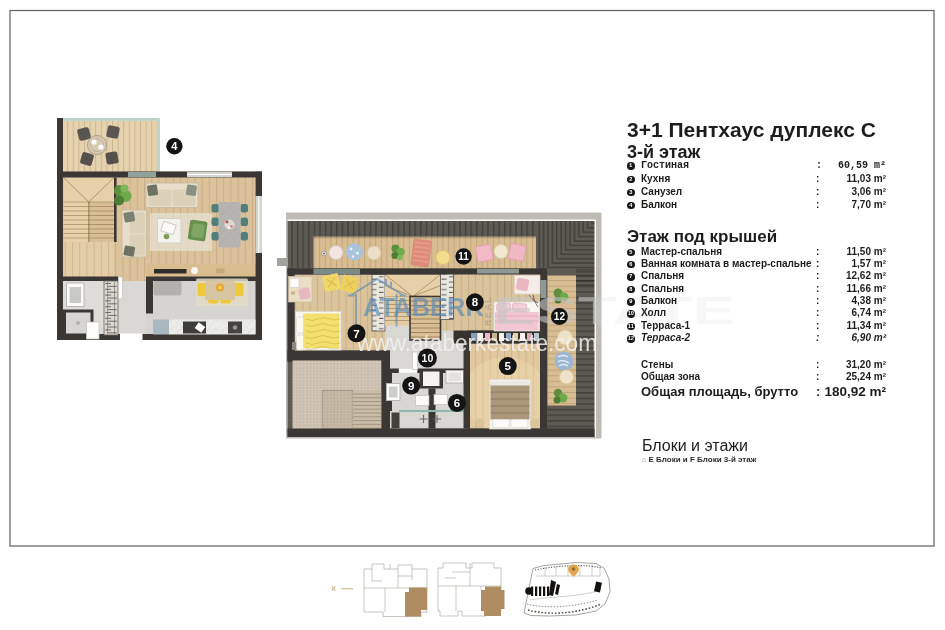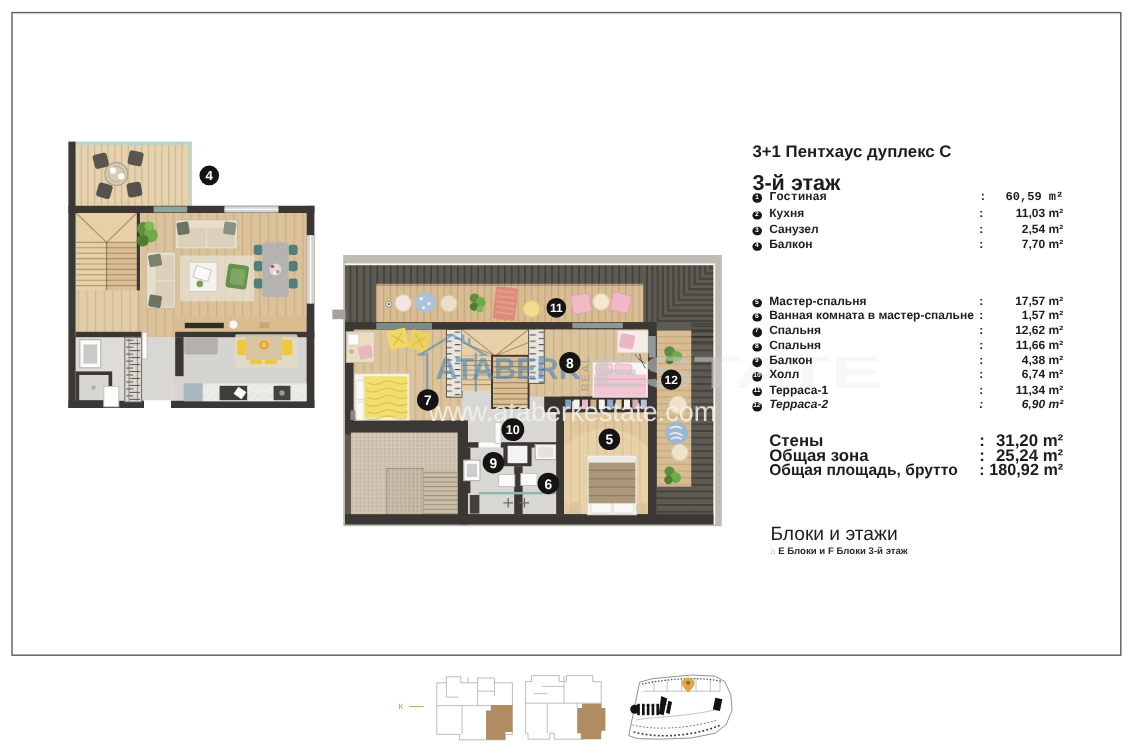--- a/index.html
+++ b/index.html
@@ -597,44 +597,45 @@
 <path d="M551,580 L556,582 L553,596 L549,595 Z" fill="#14120f"></path>
 <path d="M557,584 L560,585 L558,595 L555,594 Z" fill="#14120f"></path>
 <rect x="595" y="582" width="6" height="10" fill="#14120f" transform="rotate(12 598 587)"></rect>
 
 <path d="M573.5,564.5 C576.6,564.5 578.9,566.7 578.9,569.3 C578.9,572.6 573.5,576.8 573.5,576.8 C573.5,576.8 568.1,572.6 568.1,569.3 C568.1,566.7 570.4,564.5 573.5,564.5 Z" fill="#e2a54e"></path>
 <circle cx="573.5" cy="569" r="1.7" fill="#8a6b33"></circle>
 </g>
 </g>
 </svg>
 
-<div class="txt" style="left:627px;top:117.5px;font-size:14px;font-weight:bold;">3+1 Пентхаус дуплекс C</div>
+<div class="txt" style="left:627px;top:117.5px;font-size:21px;font-weight:bold;">3+1 Пентхаус дуплекс C</div>
 
 <div class="txt" style="left:627px;top:142px;font-size:18px;font-weight:bold;">3-й этаж</div>
 
 <div class="txt" style="left:627px;top:160px;width:259px;font-size:10px;font-weight:bold;">
 <div class="row" style="height:12.9px;font-family:Liberation Mono, monospace;"><span class="num">1</span><span class="lbl">Гостиная</span><span class="cln">:</span><span class="val">60,59 m²</span></div>
 <div class="row" style="height:12.9px;"><span class="num">2</span><span class="lbl">Кухня</span><span class="cln">:</span><span class="val">11,03 m²</span></div>
-<div class="row" style="height:12.9px;"><span class="num">3</span><span class="lbl">Санузел</span><span class="cln">:</span><span class="val">2,54 m²</span></div>
+<div class="row" style="height:12.9px;"><span class="num">3</span><span class="lbl">Санузел</span><span class="cln">:</span><span class="val">3,06 m²</span></div>
 <div class="row" style="height:12.9px;"><span class="num">4</span><span class="lbl">Балкон</span><span class="cln">:</span><span class="val">7,70 m²</span></div>
 </div>
 
+<div class="txt" style="left:627px;top:227px;font-size:17px;font-weight:bold;">Этаж под крышей</div>
 
 <div class="txt" style="left:627px;top:245.5px;width:259px;font-size:10px;font-weight:bold;">
-<div class="row" style="height:12.4px;"><span class="num">5</span><span class="lbl">Мастер-спальня</span><span class="cln">:</span><span class="val">17,57 m²</span></div>
+<div class="row" style="height:12.4px;"><span class="num">5</span><span class="lbl">Мастер-спальня</span><span class="cln">:</span><span class="val">11,50 m²</span></div>
 <div class="row" style="height:12.4px;"><span class="num">6</span><span class="lbl">Ванная комната в мастер-спальне</span><span class="cln">:</span><span class="val">1,57 m²</span></div>
 <div class="row" style="height:12.4px;"><span class="num">7</span><span class="lbl">Спальня</span><span class="cln">:</span><span class="val">12,62 m²</span></div>
 <div class="row" style="height:12.4px;"><span class="num">8</span><span class="lbl">Спальня</span><span class="cln">:</span><span class="val">11,66 m²</span></div>
 <div class="row" style="height:12.4px;"><span class="num">9</span><span class="lbl">Балкон</span><span class="cln">:</span><span class="val">4,38 m²</span></div>
 <div class="row" style="height:12.4px;"><span class="num">10</span><span class="lbl">Холл</span><span class="cln">:</span><span class="val">6,74 m²</span></div>
 <div class="row" style="height:12.4px;"><span class="num">11</span><span class="lbl">Терраса-1</span><span class="cln">:</span><span class="val">11,34 m²</span></div>
 <div class="row" style="height:12.4px;font-style:italic;"><span class="num">12</span><span class="lbl">Терраса-2</span><span class="cln">:</span><span class="val">6,90 m²</span></div>
 </div>
 
-<div class="txt" style="left:627px;top:359px;width:259px;font-size:14px;font-weight:bold;">
+<div class="txt" style="left:627px;top:359px;width:259px;font-size:10px;font-weight:bold;">
 <div class="row" style="height:12.2px;">
         <span class="lbl">Стены</span>
         <span class="cln">:</span>
         <span class="val">31,20 m²</span>
       </div>
 <div class="row" style="height:12.2px;">
         <span class="lbl">Общая зона</span>
         <span class="cln">:</span>
         <span class="val">25,24 m²</span>
       </div>

